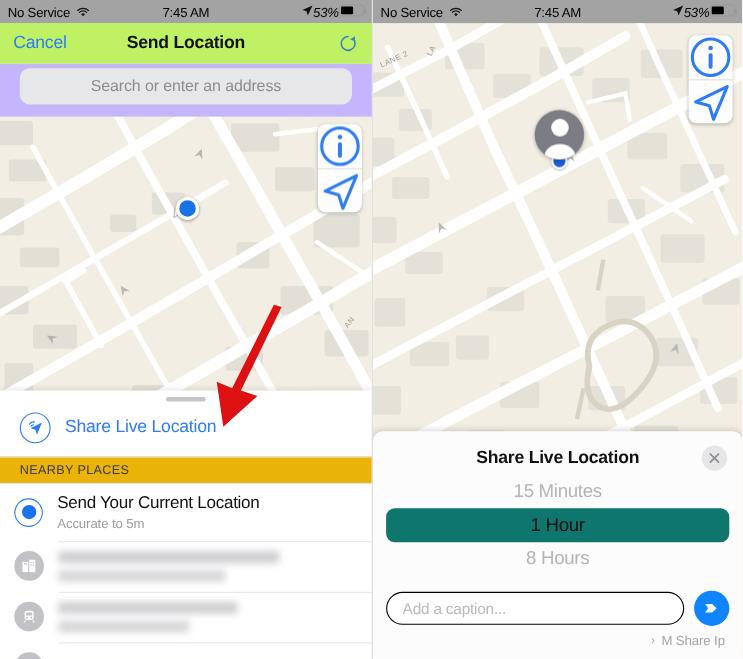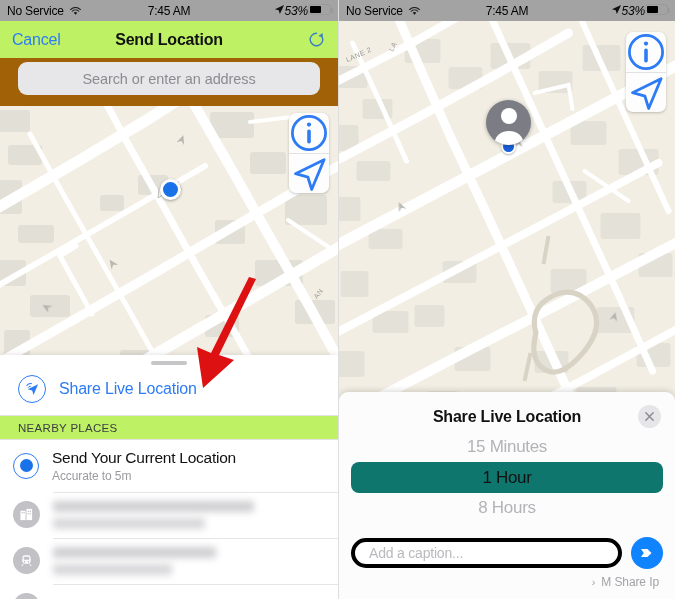--- a/index.html
+++ b/index.html
@@ -71,21 +71,21 @@
   }
   .nav-title {
     position: absolute; left: 0; right: 0; text-align: center;
     font-size: 16px; font-weight: bold; color: #111;
     letter-spacing: -0.2px; pointer-events: none;
   }
   .nav-refresh { margin-left: auto; cursor: pointer; z-index: 2; display:flex; }
 
   
   .searchwrap {
-    background: #a16207;
+    background: #c4b5fd;
     padding: 4px 18px 11px 18px;
     z-index: 25; position: relative;
   }
   .searchbar {
     height: 33px; border-radius: 9px;
     background: #e7e7e9;
     display: flex; align-items: center; justify-content: center;
     font-size: 14.5px; color: #8c8c90;
     letter-spacing: -0.1px;
     cursor: text;
@@ -177,21 +177,21 @@
   .share-ico {
     width: 28px; height: 28px; border-radius: 50%;
     border: 1.5px solid #2d7cf6;
     display: flex; align-items: center; justify-content: center;
     flex: 0 0 auto;
   }
   .row-share .label {
     font-size: 16px; color: #2d7cf6; letter-spacing: -0.2px;
   }
   .section-hdr {
-    background: #bef264;
+    background: #eab308;
     padding: 6px 18px 5px 18px;
     font-size: 11.5px; color: #3c3c43;
     letter-spacing: 0.3px;
     border-top: 1px solid #e3e3e6;
     border-bottom: 1px solid #e3e3e6;
   }
   .row-place {
     display: flex; align-items: center; gap: 13px;
     padding: 9px 14px 9px 13px;
     cursor: pointer;
@@ -257,21 +257,21 @@
   .dur-opt.sel {
     background: #0f766e; color: #111; font-size: 17px;
     height: 31px;
   }
   .caption-row {
     display: flex; align-items: center; gap: 9px;
     margin-top: 14px;
   }
   .caption-input {
     flex: 1; height: 30px; border-radius: 15px;
-    background: #fff; border: 4px solid #000000;
+    background: #fff; border: 1px solid #000000;
     display: flex; align-items: center;
     padding: 0 14px; font-size: 14px; color: #b9b9be;
     letter-spacing: -0.2px; cursor: text;
   }
   .send-btn {
     width: 32px; height: 32px; border-radius: 50%;
     background: #1083fe; flex: 0 0 auto;
     display: flex; align-items: center; justify-content: center;
     cursor: pointer;
   }

